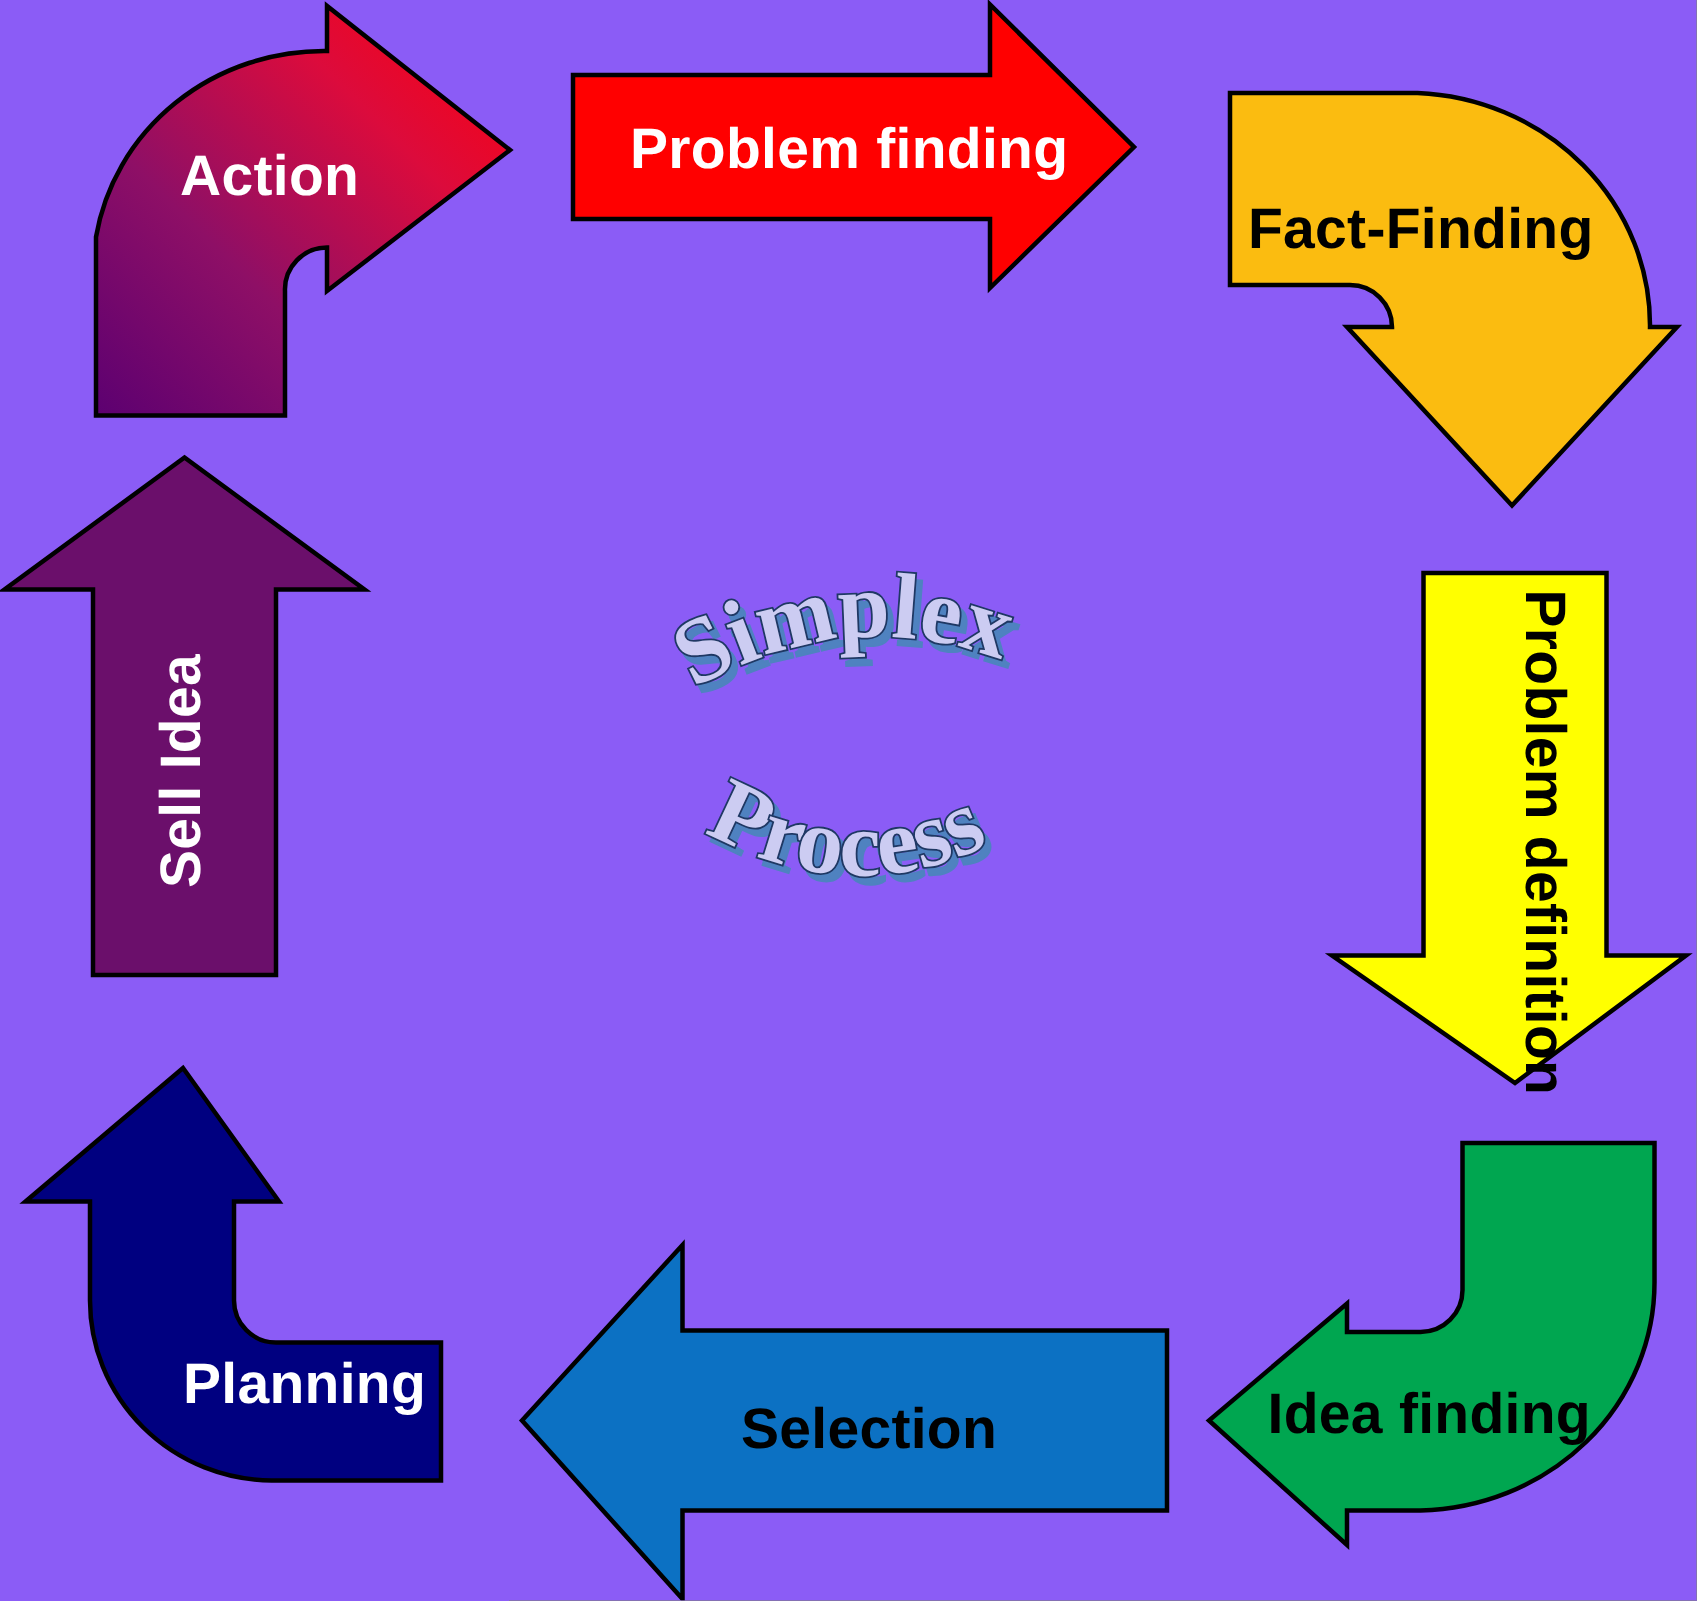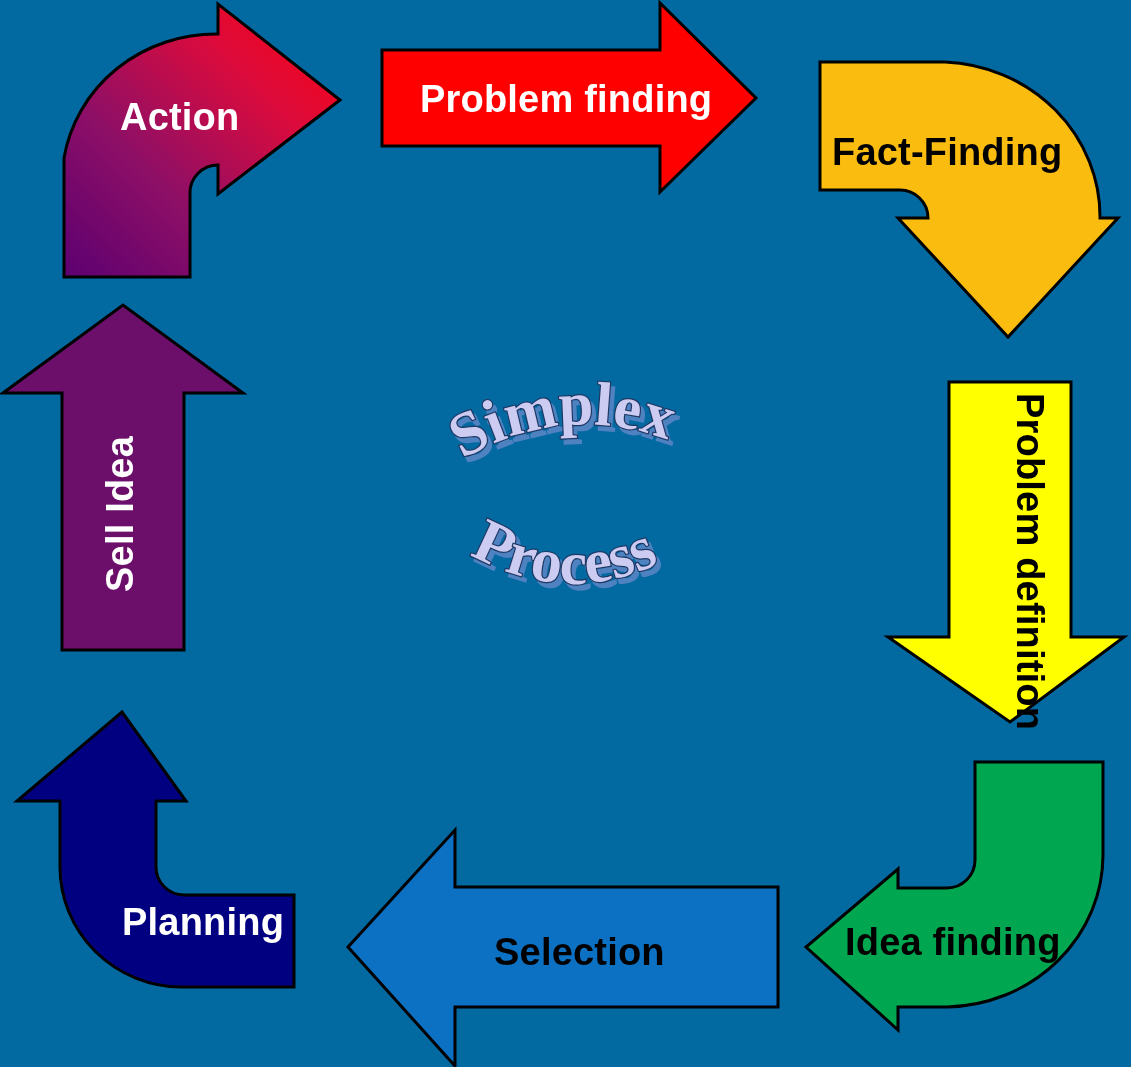--- a/index.html
+++ b/index.html
@@ -8,21 +8,21 @@
     padding: 0;
     background: #808080;
   }
   body {
     font-family: "Liberation Sans", sans-serif;
   }
   #diagram-root {
     position: relative;
     width: 1131px;
     height: 1067px;
-    background: #0369a1;
+    background: #8b5cf6;
     overflow: hidden;
   }
   #diagram-svg {
     position: absolute;
     left: 0;
     top: 0;
     width: 1131px;
     height: 1067px;
     display: block;
   }

